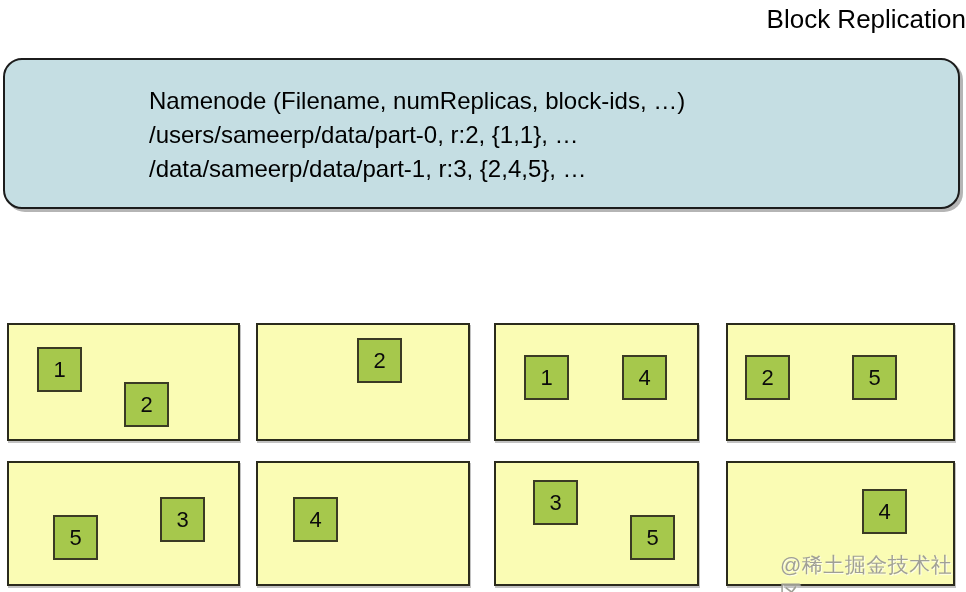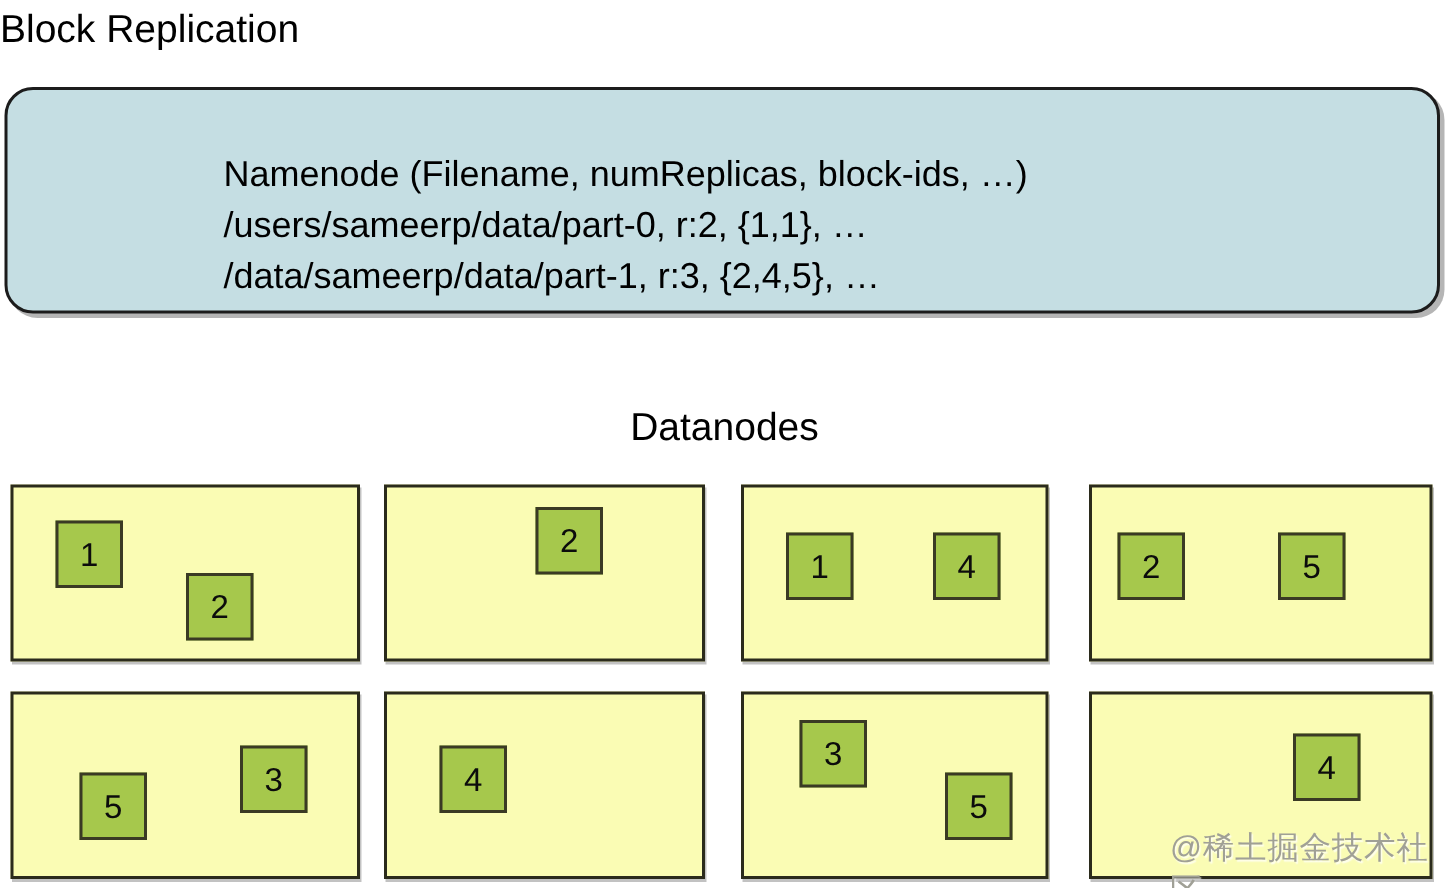--- a/index.html
+++ b/index.html
@@ -18,39 +18,39 @@
     background: #ffffff;
     font-family: "Liberation Sans", sans-serif;
     overflow: hidden;
     color: #000;
   }
   .title {
     position: absolute;
     top: 4px;
     left: 0;
     width: 100%;
-    text-align: left;
+    text-align: right;
     font-size: 26px;
     color: #000;
   }
   .namenode {
     position: absolute;
     left: 3px;
     top: 58px;
     width: 957px;
     height: 151px;
     background: var(--namenode-fill);
     border: 2px solid #1c1c1c;
     border-radius: 19px;
     box-shadow: 3px 3px 0 rgba(120,120,120,0.55);
   }
   .namenode-text {
     position: absolute;
     left: 144px;
-    top: 40px;
+    top: 24px;
     font-size: 24px;
     line-height: 34px;
     color: #000;
     white-space: nowrap;
   }
   .datanodes-heading {
     position: absolute;
     top: 269px;
     left: 0;
     width: 100%;
@@ -95,21 +95,20 @@
   <div class="title">Block Replication</div>
 
   <div class="namenode">
     <div class="namenode-text">
       <div>Namenode (Filename, numReplicas, block-ids, …)</div>
       <div>/users/sameerp/data/part-0, r:2, {1,1}, …</div>
       <div>/data/sameerp/data/part-1, r:3, {2,4,5}, …</div>
     </div>
   </div>
 
-  <div class="datanodes-heading">Datanodes</div>
 
   <div id="datanodes">
       <div class="datanode" style="left: 7px; top: 323px; width: 233px; height: 118px;">
         <div class="block" style="left: 28px; top: 22px;">1</div>
         <div class="block" style="left: 115px; top: 57px;">2</div>
       </div>
       <div class="datanode" style="left: 256px; top: 323px; width: 214px; height: 118px;">
         <div class="block" style="left: 99px; top: 13px;">2</div>
       </div>
       <div class="datanode" style="left: 494px; top: 323px; width: 205px; height: 118px;">

